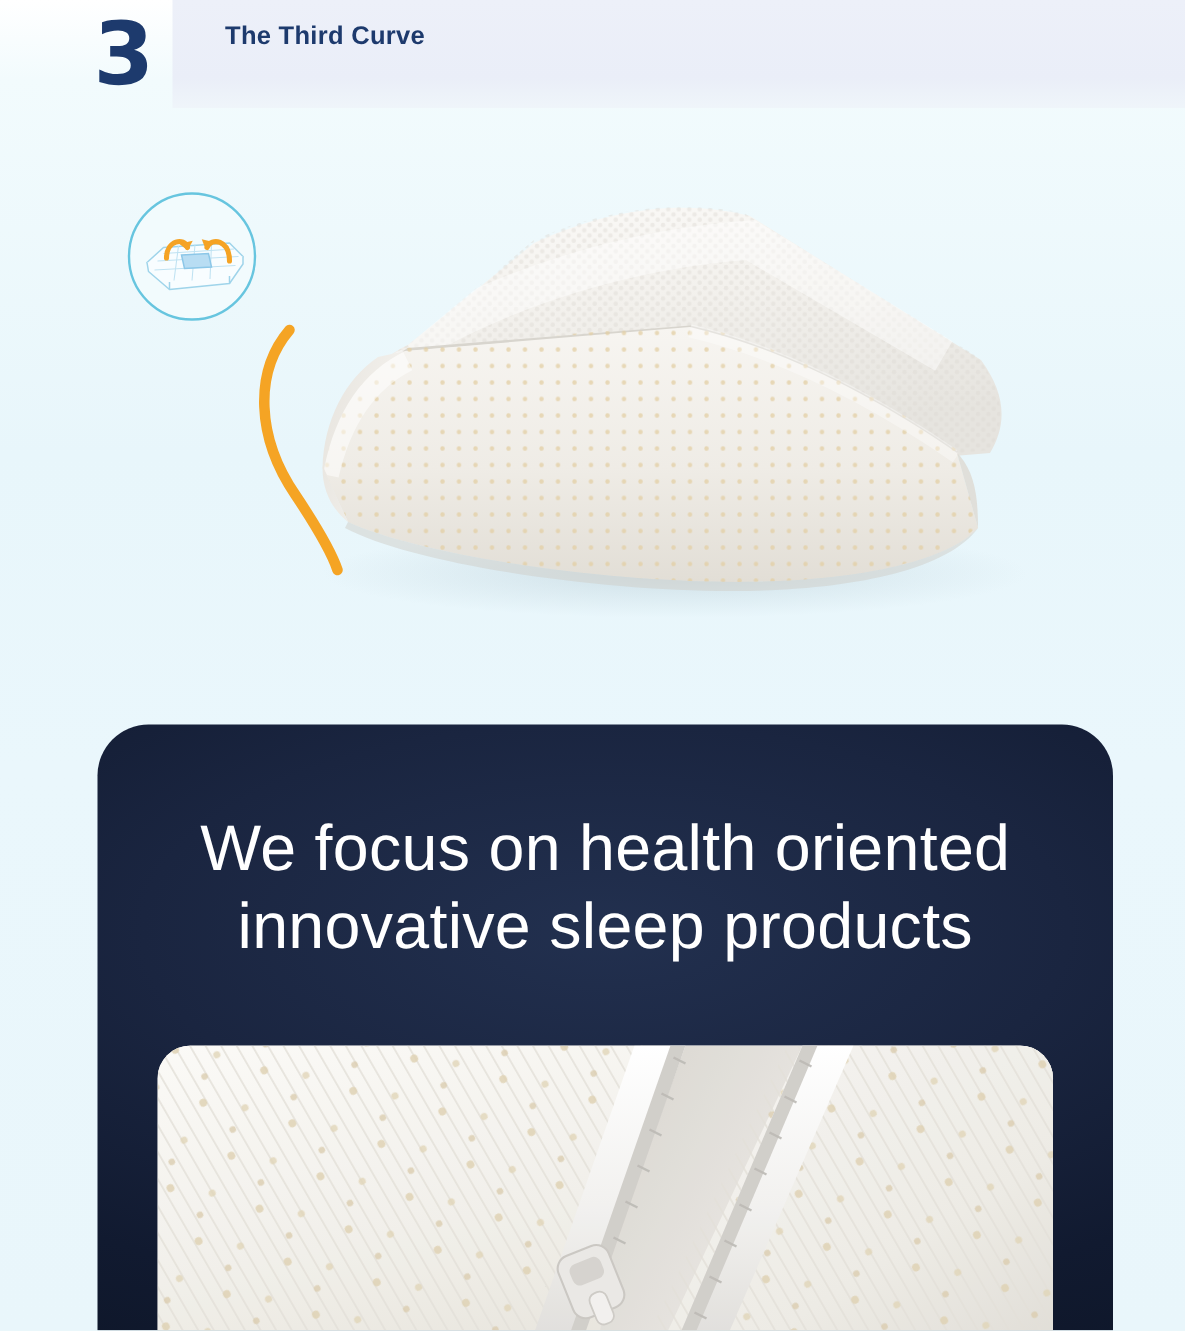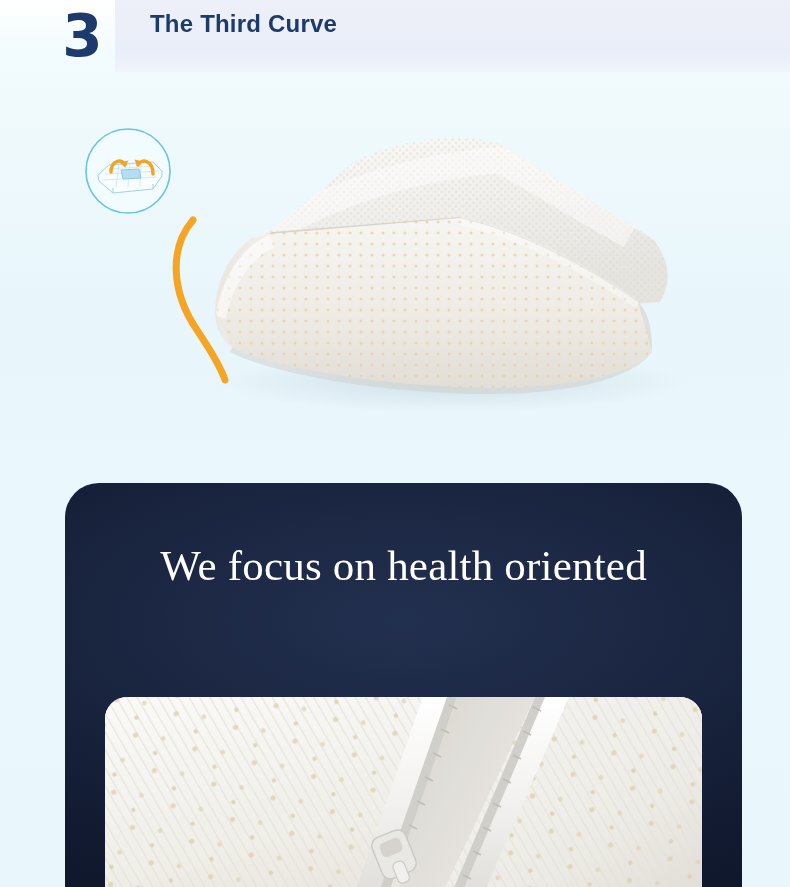--- a/index.html
+++ b/index.html
@@ -30,21 +30,21 @@
     position:absolute; left:57px; top:0px; width:50px; height:72px;
     display:flex; align-items:center; justify-content:center;
     font-size:58px; font-weight:bold; color:#1d3a6d;
     letter-spacing:-1px; line-height:1;
     font-family:"DejaVu Sans", sans-serif;
   }
   .header-texts {
     position:absolute; left:150px; top:9px;
   }
   .header-title {
-    font-size:24px; font-weight:bold; color:#1d3a6d;
+    font-size:17px; font-weight:bold; color:#1d3a6d;
     line-height:30px; letter-spacing:.2px;
   }
   .header-sub {
     font-size:16.5px; font-weight:400; color:#1d3a6d;
     line-height:24px; letter-spacing:.1px;
   }
 
   
   .badge-icon {
     position:absolute; left:83px; top:126px; width:90px; height:90px;
@@ -66,21 +66,21 @@
     background:
       radial-gradient(120% 90% at 50% 34%, #22304f 0%, #1a2540 38%, #111a30 70%, #0d1526 100%);
     border-radius:34px 34px 0 0;
     overflow:hidden;
   }
   .promo-headline {
     position:absolute; left:0; top:57px; width:677px;
     text-align:center; color:#ffffff;
     font-size:43px; font-weight:300; line-height:52px;
     letter-spacing:.2px;
-    font-family:Liberation Serif, serif;
+    font-family:Liberation Sans, sans-serif;
   }
   .promo-headline .line { display:block; }
 
   .promo-photo {
     position:absolute; left:40px; top:214px; width:597px; height:212px;
     border-radius:22px 22px 0 0;
     overflow:hidden;
     background:#f4f2ee;
   }
 </style>
@@ -200,20 +200,21 @@
   <div class="pointer-curve">
     <svg viewBox="0 0 110 200" width="110" height="200">
       <path d="M38,20 C14,48 16,92 42,130 C58,154 66,168 70,180" fill="none" stroke="#f5a424" stroke-width="7" stroke-linecap="round"></path>
     </svg>
   </div>
 
   <div class="promo">
 
     <div class="promo-headline">
       <span class="line">We focus on health oriented</span>
+      <span class="line">innovative sleep products</span>
     </div>
 
     <div class="promo-photo">
       <svg viewBox="0 0 597 212" width="597" height="212" preserveAspectRatio="xMidYMid slice">
         <defs>
           <linearGradient id="fabL" x1="0" y1="0" x2="0.6" y2="1">
             <stop offset="0%" stop-color="#fbfaf7"></stop>
             <stop offset="55%" stop-color="#f1efe9"></stop>
             <stop offset="100%" stop-color="#e4e1d9"></stop>
           </linearGradient>

